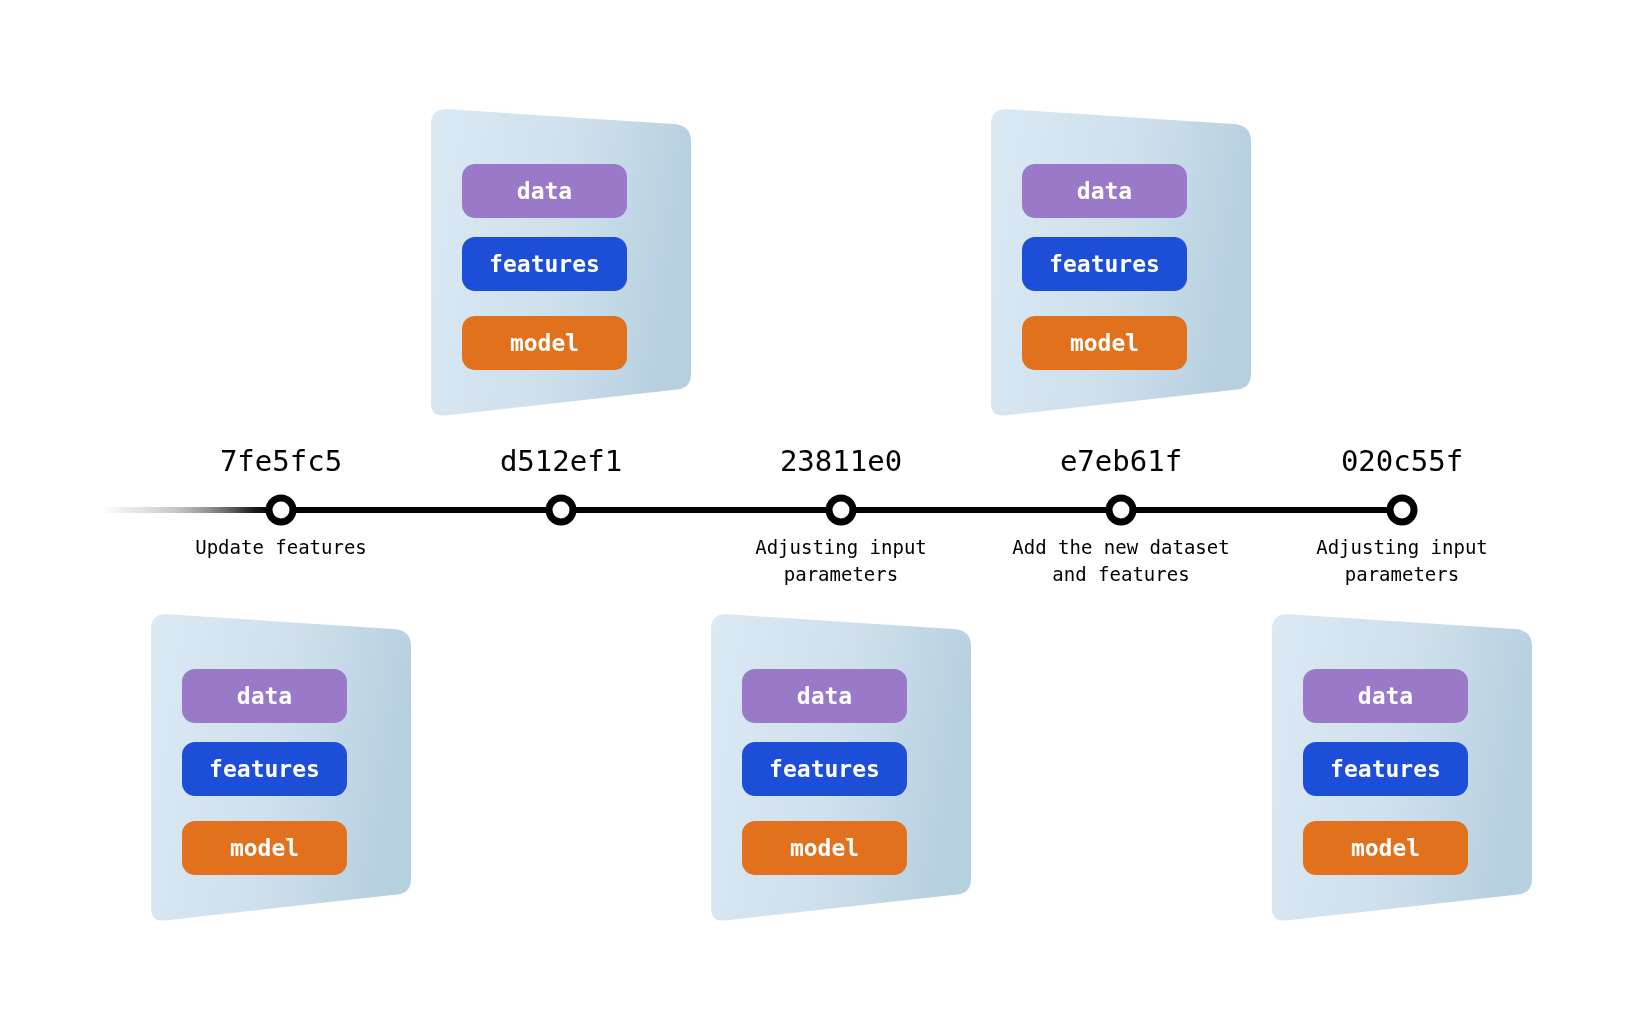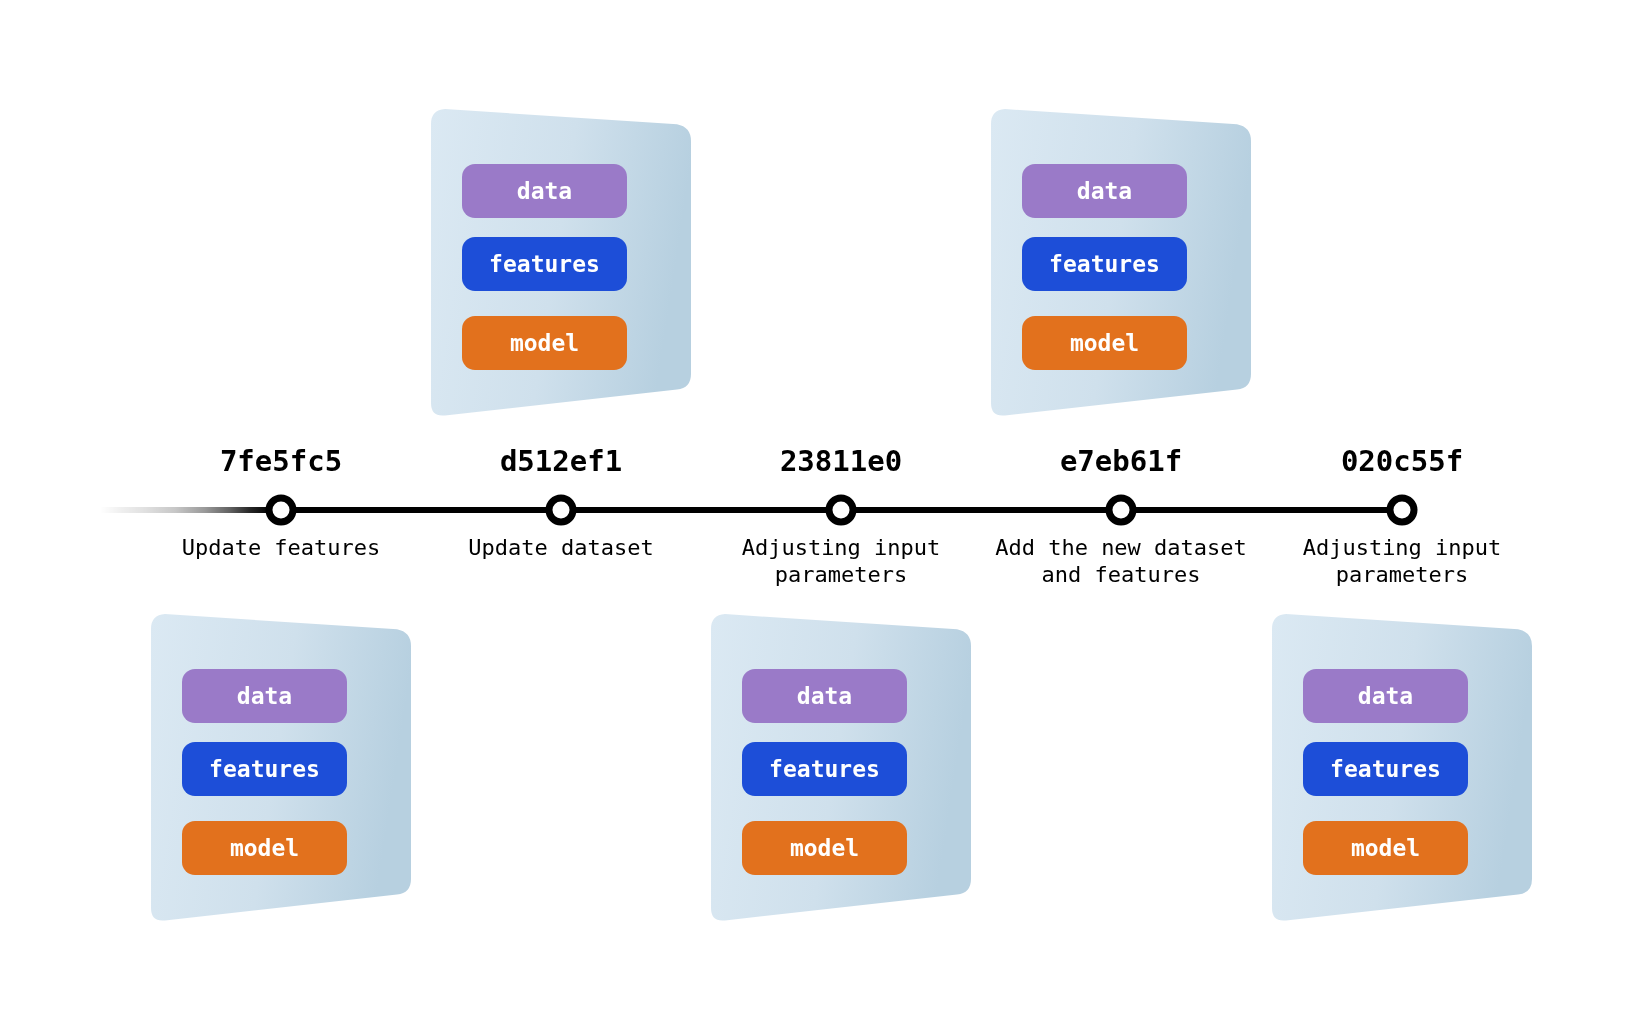--- a/index.html
+++ b/index.html
@@ -16,25 +16,25 @@
       rgba(0,0,0,0.85) 150px, #000 170px);
   }
   
   .node{
     position:absolute;top:510px;width:31px;height:31px;box-sizing:border-box;
     border:7px solid #000;border-radius:50%;background:#fff;
     transform:translate(-50%,-50%);left:var(--x);
   }
   .hash{
     position:absolute;top:444px;left:var(--x);transform:translateX(-50%);
-    font-size:29px;font-weight:bold;white-space:nowrap;letter-spacing:0;
+    font-size:29px;font-weight:normal;white-space:nowrap;letter-spacing:0;
   }
   .desc{
     position:absolute;top:534px;left:var(--x);transform:translateX(-50%);
-    font-size:22px;line-height:27px;text-align:center;white-space:nowrap;
+    font-size:19px;line-height:27px;text-align:center;white-space:nowrap;
   }
   .c1{--x:281px}.c2{--x:561px}.c3{--x:841px}.c4{--x:1121px}.c5{--x:1402px}
 
   
   .card{position:absolute;width:262px;height:322px;}
   .card.pos1{left:150px;top:601px}
   .card.pos2{left:430px;top:96px}
   .card.pos3{left:710px;top:601px}
   .card.pos4{left:990px;top:96px}
   .card.pos5{left:1271px;top:601px}
@@ -114,21 +114,20 @@
   <div class="hash c1">7fe5fc5</div>
   <div class="node c1"></div>
   <div class="desc c1">
     <div>Update features</div>
     <div></div>
   </div>
 
   <div class="hash c2">d512ef1</div>
   <div class="node c2"></div>
   <div class="desc c2">
-    <div>Update dataset</div>
   </div>
 
   <div class="hash c3">23811e0</div>
   <div class="node c3"></div>
   <div class="desc c3">
     <div>Adjusting input</div>
     <div>parameters</div>
   </div>
 
   <div class="hash c4">e7eb61f</div>

